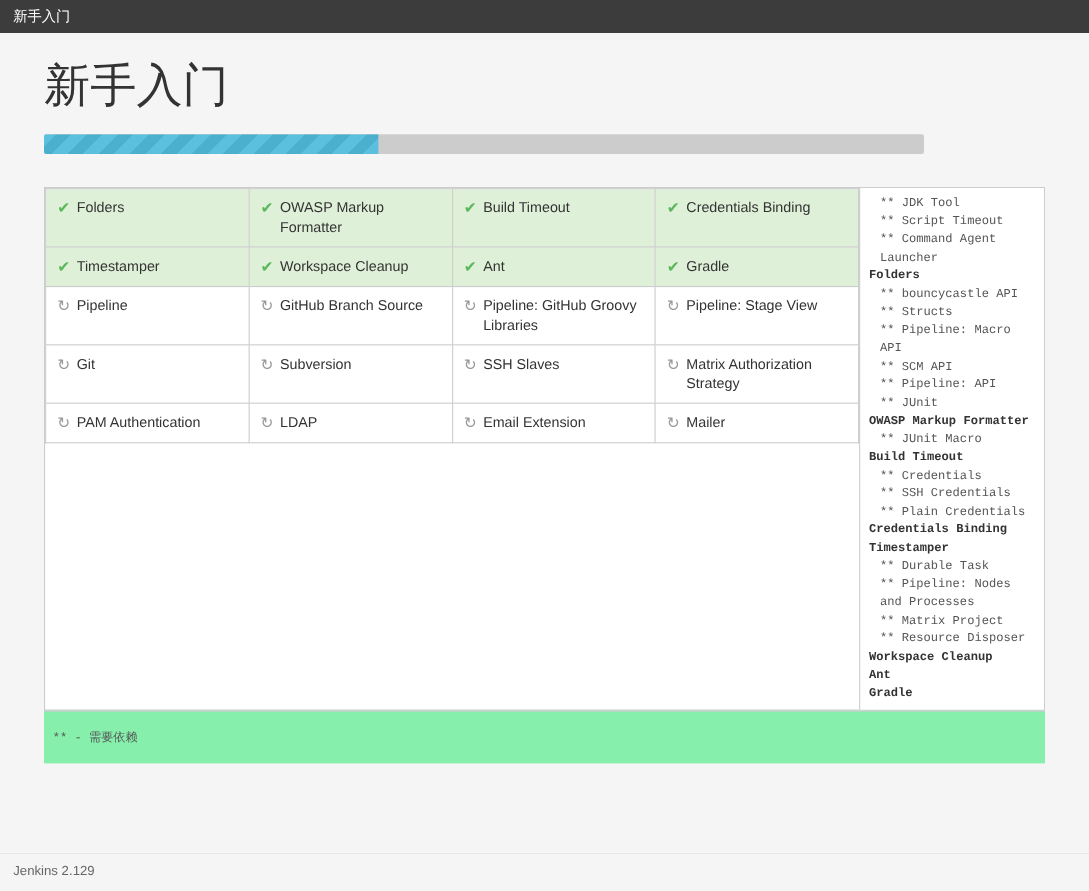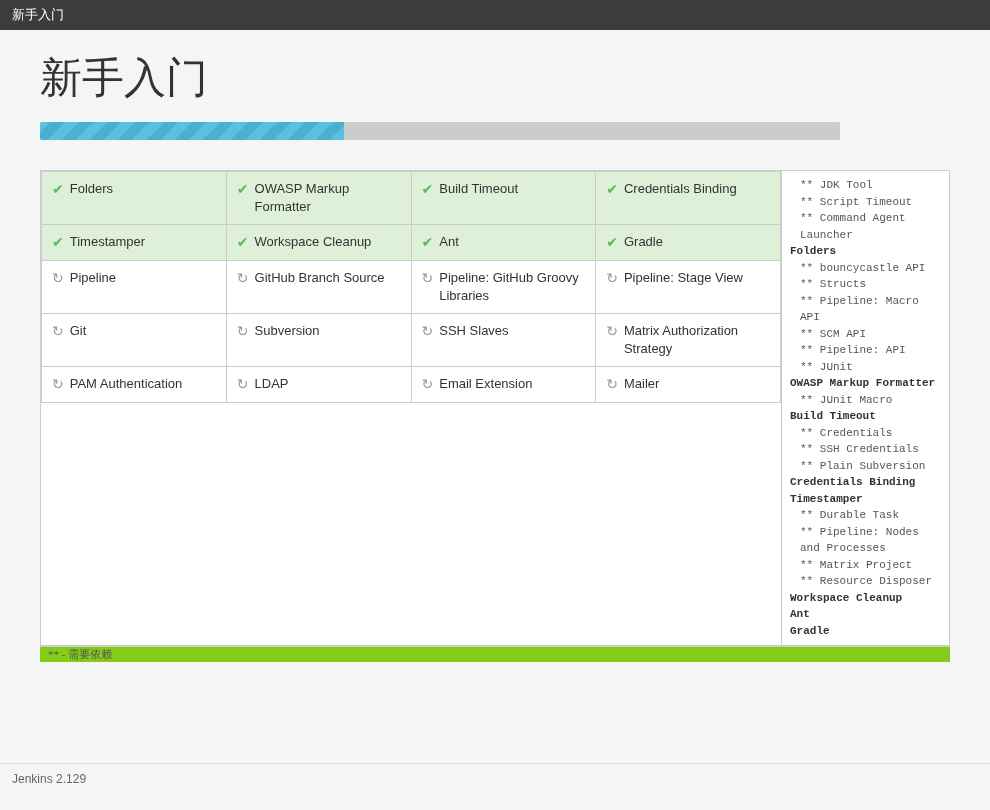--- a/index.html
+++ b/index.html
@@ -132,30 +132,30 @@
     }
 
     
     .footer {
       padding: 8px 12px;
       font-size: 12px;
       color: #666;
       border-top: 1px solid #ddd;
       background: #f5f5f5;
       position: fixed;
-      bottom: 16px;
+      bottom: 4px;
       width: 990px;
     }
 
     .dependency-note {
-      padding: 0 8px;
-      background: #84cc16;
+      padding: 16px 8px;
+      background: #86efac;
       border-top: 1px solid #ccc;
       font-size: 11px;
-      font-family: Liberation Serif, serif;
+      font-family: Liberation Mono, monospace;
       color: #555;
     }
   </style>
 </head>
 <body>
 
 <div class="topbar">
   <span>新手入门</span>
 </div>
 
@@ -312,21 +312,21 @@
         <div class="sub-item">** Structs</div>
         <div class="sub-item">** Pipeline: Macro API</div>
         <div class="sub-item">** SCM API</div>
         <div class="sub-item">** Pipeline: API</div>
         <div class="sub-item">** JUnit</div>
         <div class="bold-item">OWASP Markup Formatter</div>
         <div class="sub-item">** JUnit Macro</div>
         <div class="bold-item">Build Timeout</div>
         <div class="sub-item">** Credentials</div>
         <div class="sub-item">** SSH Credentials</div>
-        <div class="sub-item">** Plain Subversion</div>
+        <div class="sub-item">** Plain Credentials</div>
         <div class="bold-item">Credentials Binding</div>
         <div class="bold-item">Timestamper</div>
         <div class="sub-item">** Durable Task</div>
         <div class="sub-item">** Pipeline: Nodes and Processes</div>
         <div class="sub-item">** Matrix Project</div>
         <div class="sub-item">** Resource Disposer</div>
         <div class="bold-item">Workspace Cleanup</div>
         <div class="bold-item">Ant</div>
         <div class="bold-item">Gradle</div>
       </div>

